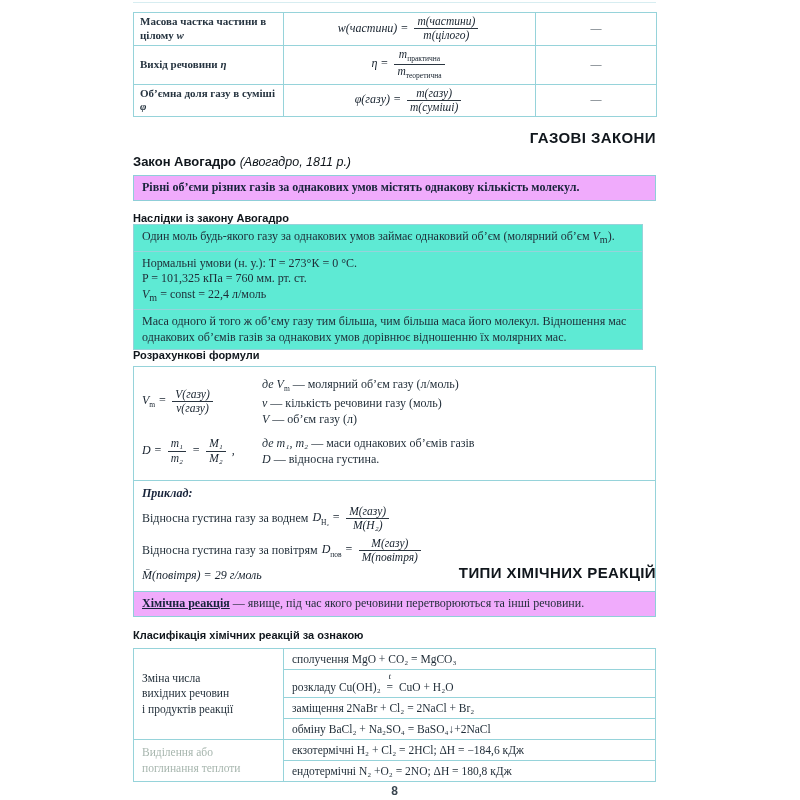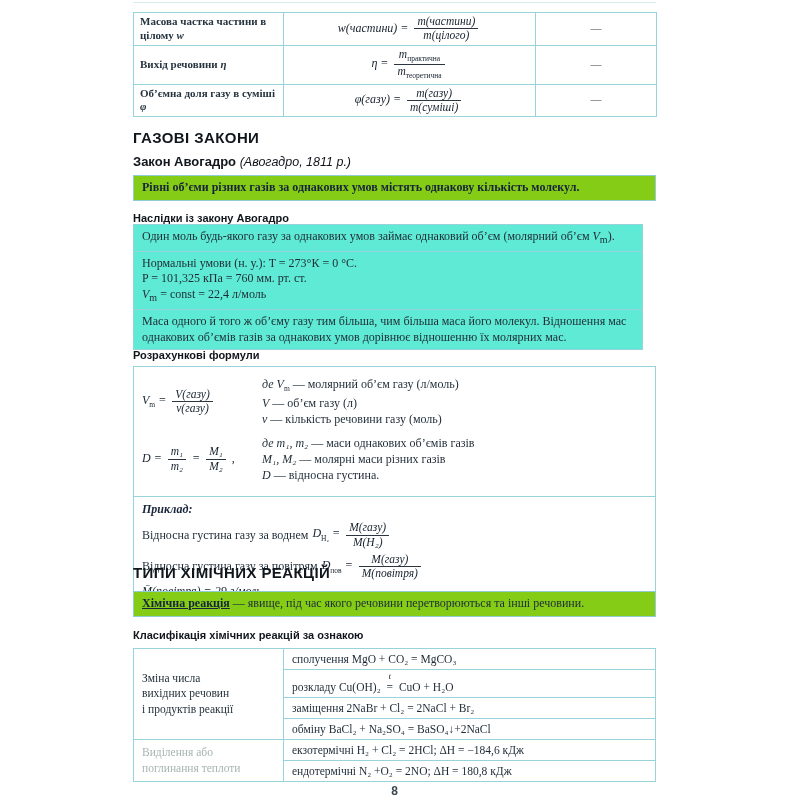--- a/index.html
+++ b/index.html
@@ -14,28 +14,28 @@
 
   .qtable { position:absolute; top:12px; left:0; }
   .qtable td { font-size:11px; padding:2px 6px; line-height:1.25; }
   .c-label { width:150px; font-weight:bold; color:#263440; }
   .c-label .sym { font-weight:bold; }
   .c-formula { width:252px; text-align:center; }
   .c-note { width:121px; text-align:center; color:#3a4650; }
   .qr1 td { height:31px; } .qr2 td { height:39px; } .qr3 td { height:31px; }
 
   
-  .h1 { position:absolute; width:523px; text-align:left; font-family:"Liberation Sans", sans-serif; font-weight:bold; font-size:15px; color:#10161c; letter-spacing:.4px; }
+  .h1 { position:absolute; width:523px; text-align:right; font-family:"Liberation Sans", sans-serif; font-weight:bold; font-size:15px; color:#10161c; letter-spacing:.4px; }
   .subhead { position:absolute; font-family:"Liberation Sans", sans-serif; font-weight:bold; font-size:11px; color:#10161c; }
   .law-line { position:absolute; top:154px; font-family:"Liberation Sans", sans-serif; font-size:13px; color:#10161c; }
   .law-line b { font-weight:bold; }
   .law-line i { font-weight:normal; font-size:12.5px; }
 
   
-  .hbox { position:absolute; width:523px; background:#84cc16; border:1.5px solid #8fced8; padding:4px 8px; font-size:12px; line-height:1.3; color:#17233a; }
+  .hbox { position:absolute; width:523px; background:#f0abfc; border:1.5px solid #8fced8; padding:4px 8px; font-size:12px; line-height:1.3; color:#17233a; }
   #law-box { top:175px; font-weight:bold; }
   #def-box { top:591px; font-weight:normal; color:#1e2b36; }
   #def-box b { font-weight:bold; color:#17233a;text-decoration:underline; }
 
   
   .cons-stack { position:absolute; top:224px; width:510px; border:1.5px solid #96d3da; background:#5eead4; }
   .cons-box { padding:4px 8px; font-size:12px; line-height:1.32; color:#1e2b36; }
   .cons-box + .cons-box { border-top:1.5px solid #96d3da; }
 
   
@@ -151,37 +151,36 @@
     <div class="calc-sec1">
       <div class="calcrow">
         <div class="calc-f">
           <span class="formula"><span class="it">V</span><sub>m</sub><span> = </span><span class="frac">
                 <span class="num">V(газу)</span>
                 <span class="den">ν(газу)</span>
               </span></span>
         </div>
         <div class="calc-d">
           <div><i>де </i><i>V</i><sub>m</sub><span> — молярний об’єм газу (л/моль)</span></div>
+          <div><i>ν</i><span> — кількість речовини газу (моль)</span></div>
           <div><i>V</i><span> — об’єм газу (л)</span></div>
-          <div><i>ν</i><span> — кількість речовини газу (моль)</span></div>
         </div>
       </div>
       <div class="calcrow">
         <div class="calc-f">
           <span class="formula"><span>D = </span><span class="frac">
                 <span class="num">m₁</span>
                 <span class="den">m₂</span>
               </span><span> = </span><span class="frac">
                 <span class="num">M₁</span>
                 <span class="den">M₂</span>
               </span><span> ,</span></span>
         </div>
         <div class="calc-d">
           <div><i>де m₁, m₂</i><span> — маси однакових об’ємів газів</span></div>
-          <div><i>M₁, M₂</i><span> — молярні маси різних газів</span></div>
           <div><i>D</i><span> — відносна густина.</span></div>
         </div>
       </div>
     </div>
     <div class="calc-sec2">
       <div class="ex-title">Приклад:</div>
       <div class="ex-line">
         <span class="ex-text">Відносна густина газу за воднем </span>
         <span class="formula"><span class="it">D</span><sub>H₂</sub><span> = </span><span class="frac">
               <span class="num">M(газу)</span>

